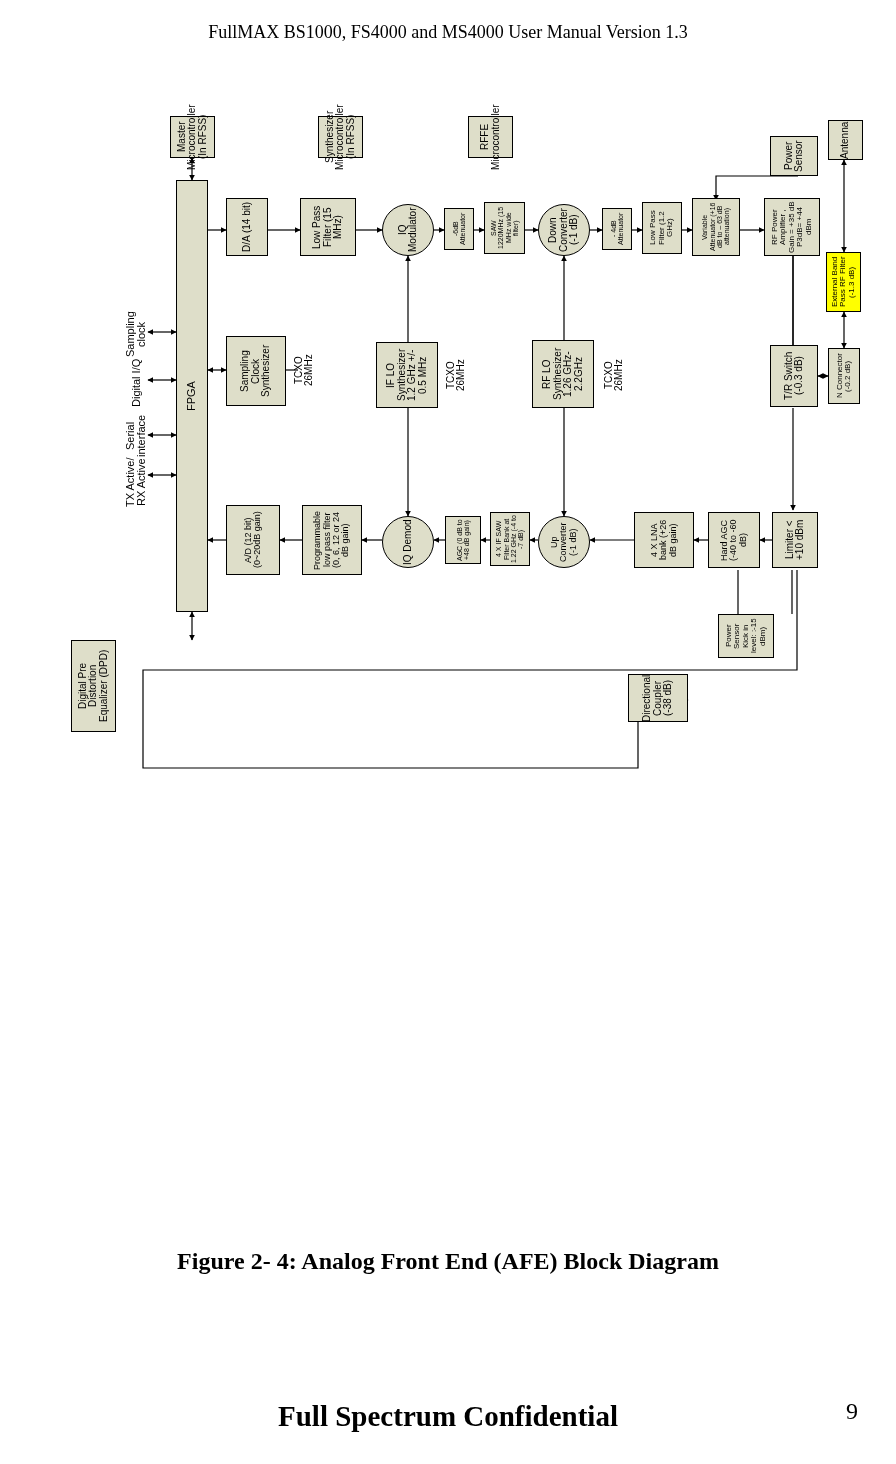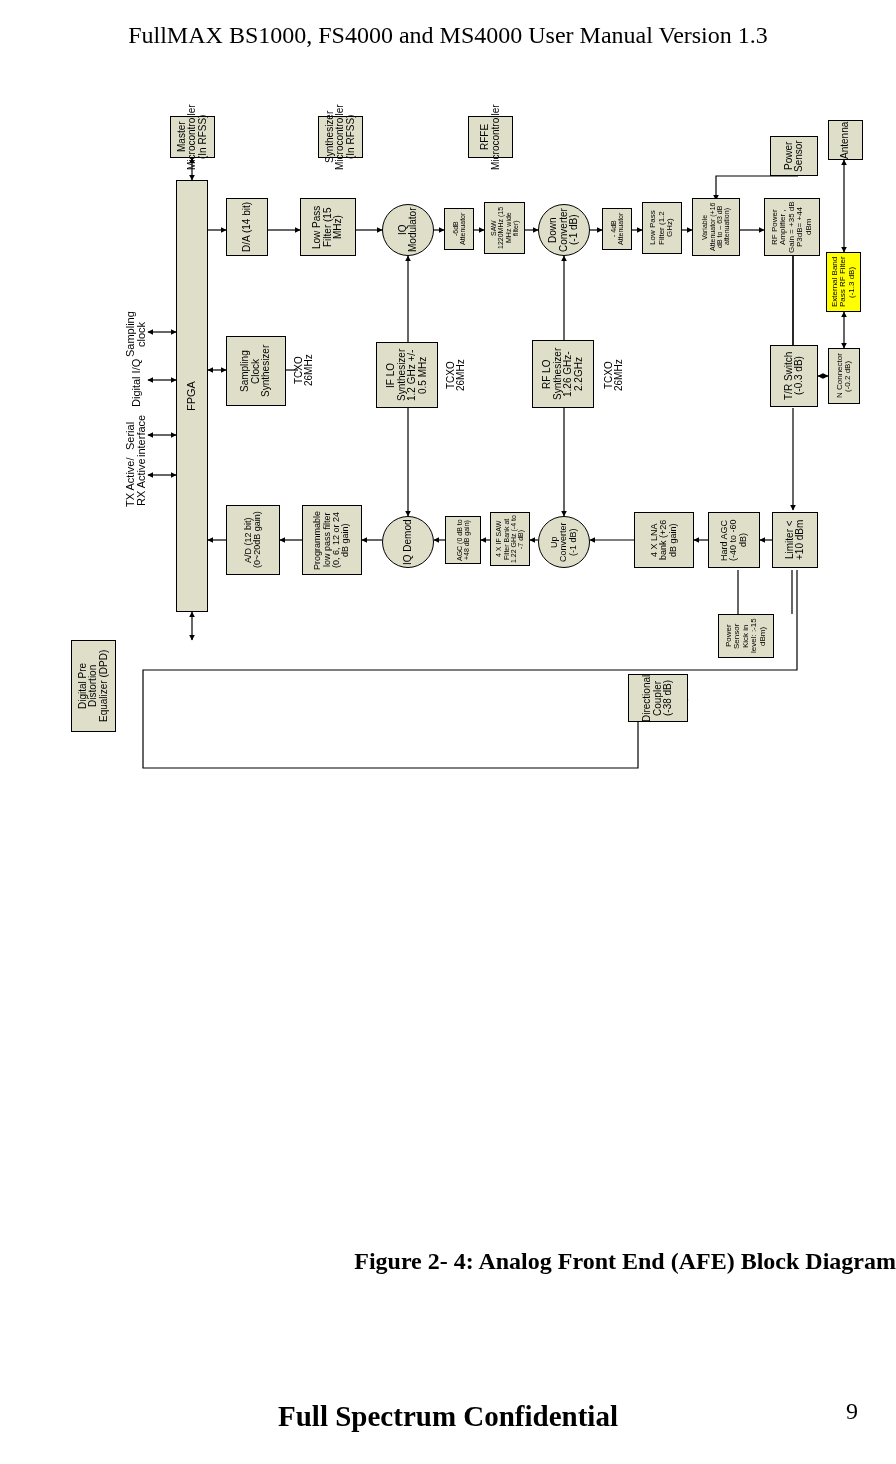--- a/index.html
+++ b/index.html
@@ -1,19 +1,19 @@
 <!DOCTYPE html>
 <html><head>
 <meta charset="utf-8">
 <style>
   html, body { margin: 0; padding: 0; background: #fff; font-family: "Times New Roman", Times, serif; }
   .page { width: 896px; height: 1464px; position: relative; box-sizing: border-box; }
   .header, .footer, .caption, .page-num { position: absolute; }
-  .header { top: 22px; left: 0; right: 0; text-align: center; font-size: 24px; }
-  .caption { top: 1248px; left: 0; right: 0; text-align: right; font-size: 24px; font-weight: bold; }
+  .header { top: 22px; left: 0; right: 0; text-align: center; font-size: 18px; }
+  .caption { top: 1248px; left: 0; right: 0; text-align: center; font-size: 24px; font-weight: bold; }
   .footer { top: 1400px; left: 0; right: 0; text-align: center; font-size: 29px; font-weight: bold; }
   .page-num { top: 1398px; right: 38px; font-size: 24px; }
 
   .diagram { position: absolute; top: 80px; left: 138px; width: 720px; height: 1150px; }
   .node { position: absolute; box-sizing: border-box; display: flex; align-items: center; justify-content: center;
           padding: 2px; text-align: center; font-family: Arial, Helvetica, sans-serif; line-height: 1.05; }
   .rect { border: 1px solid #000; background: #dedec9; }
   .yellow { background: #ffff00; }
   .circle { border: 1px solid #000; background: #dedec9; border-radius: 50%; }
   .fs7  { font-size: 7px;  }

